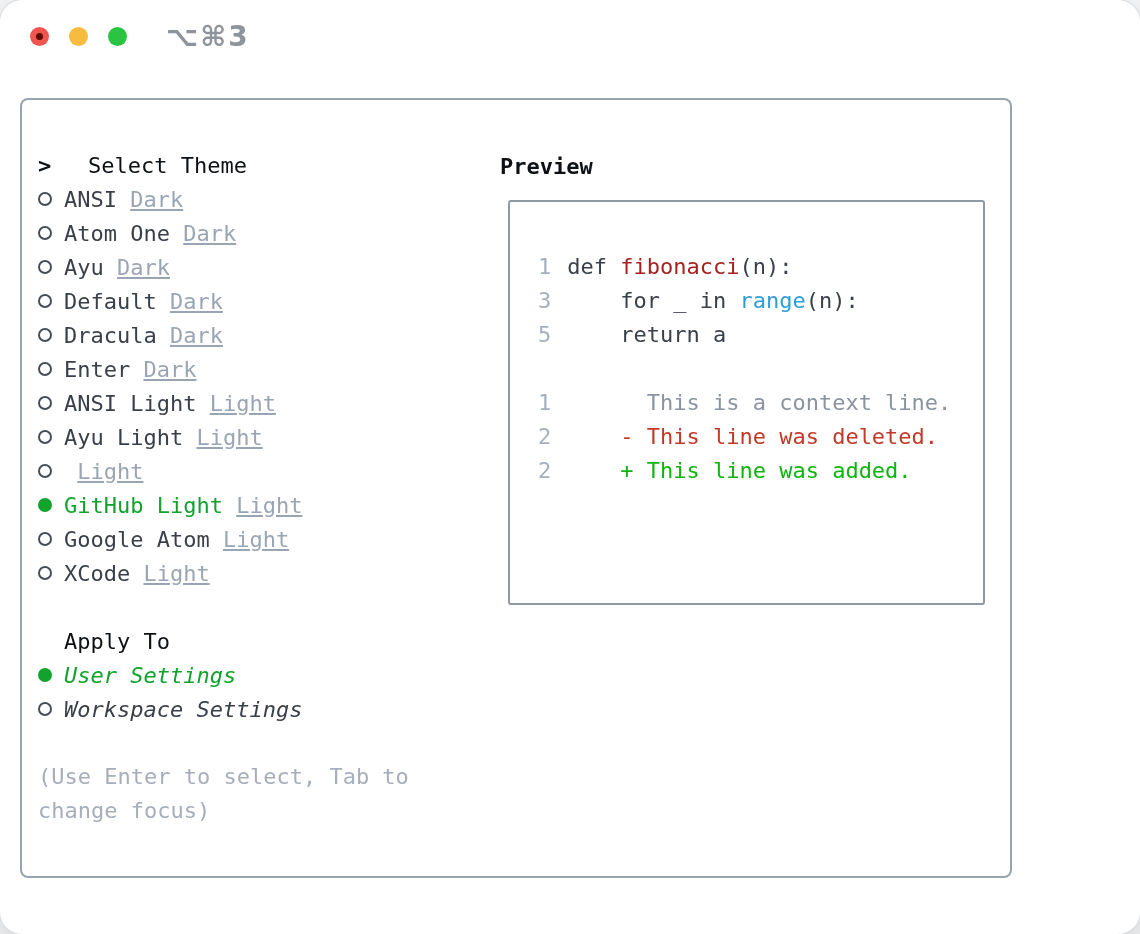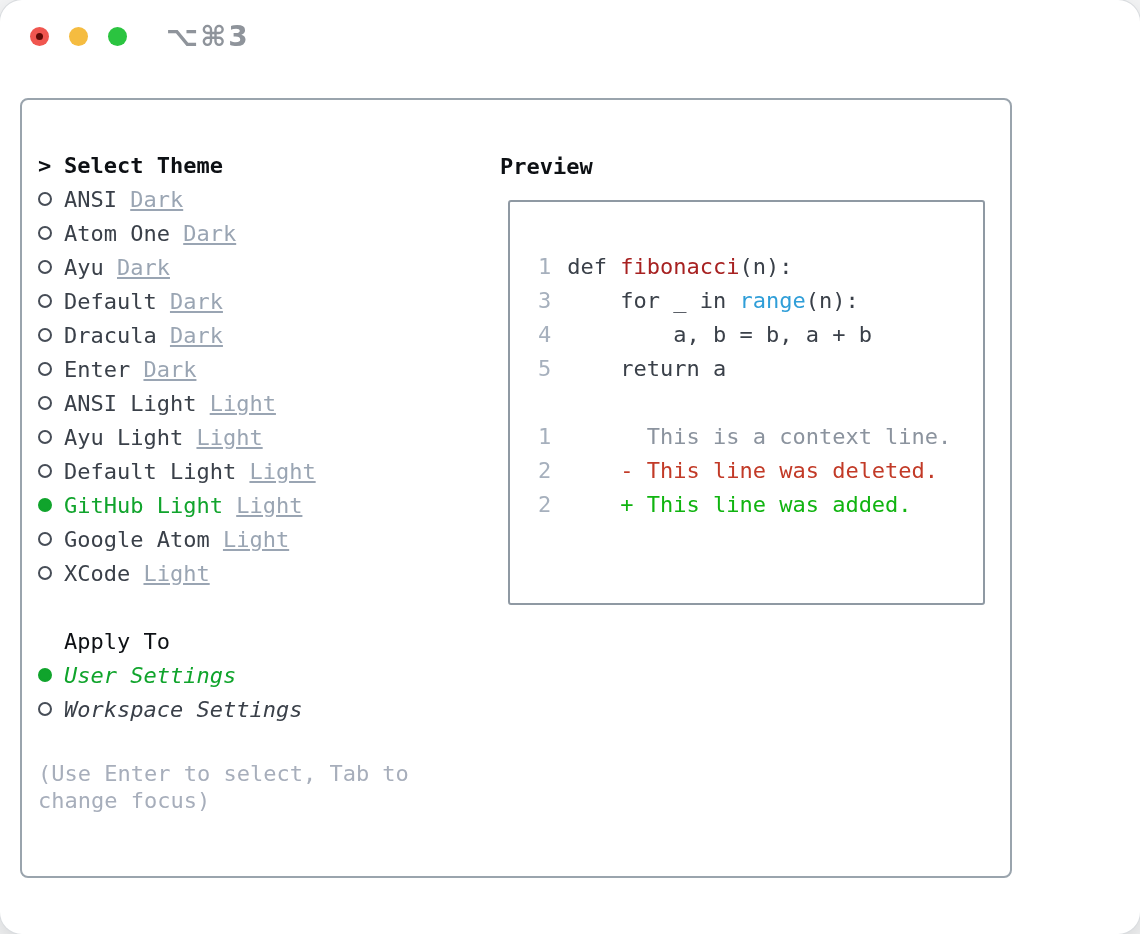--- a/index.html
+++ b/index.html
@@ -27,30 +27,30 @@
   .panel {
     position:absolute; left:20px; top:98px; width:992px; height:780px;
     border:2px solid var(--border_grey); border-radius:8px; background:#fff;
   }
   .row { height:34px; display:flex; align-items:center; font-size:22px; }
   .spacer { height:34px; }
   
   .left { position:absolute; left:16px; top:48px; width:452px; }
   .slot { width:26px; flex:0 0 26px; display:flex; align-items:center; }
   .prefix { color:var(--header_black); font-weight:bold; font-size:22px; }
-  .header-text { color:var(--header_black); font-weight:bold; }
+  .header-text { color:var(--header_black); font-weight:normal;margin-left:24px; }
   .radio { width:14px; height:14px; border:2px solid #474d57; border-radius:50%; }
   .radio.selected { background:var(--selection_green); border-color:var(--selection_green); }
   .item .name { color:var(--text_dark); }
   .item .name.green { color:var(--selection_green); }
   .item .variant { color:var(--muted); margin-left:1ch;text-decoration:underline; }
   .apply-header span.h { color:var(--header_black); }
   .option .label { color:var(--text_dark);font-style:italic; }
   .option .label.green { color:var(--selection_green); }
-  .hint { color:var(--hint_grey); font-size:22px; line-height:27px; width:452px; }
+  .hint { color:var(--hint_grey); font-size:22px; line-height:34px; width:452px; }
   
   .preview-title {
     position:absolute; left:478px; top:50px; height:34px; line-height:34px;
     font-size:22px; font-weight:bold; color:var(--header_black);
   }
   .preview-box {
     position:absolute; left:486px; top:100px; width:477px; height:405px;
     border:2px solid #8f99a3; border-radius:3px;
     padding:48px 0 12px 28px; overflow:hidden;
   }
@@ -144,21 +144,20 @@
             <span class="slot">
               <span class="radio"></span>
             </span>
             <span class="name">Ayu Light</span>
             <span class="variant">Light</span>
           </div>
           <div class="row item">
             <span class="slot">
               <span class="radio"></span>
             </span>
-            <span class="name">Default Light</span>
             <span class="variant">Light</span>
           </div>
           <div class="row item">
             <span class="slot">
               <span class="radio selected"></span>
             </span>
             <span class="name green">GitHub Light</span>
             <span class="variant">Light</span>
           </div>
           <div class="row item">
@@ -203,21 +202,20 @@
 
       <div class="hint">(Use Enter to select, Tab to change focus)</div>
     </div>
 
     <div class="preview-title">Preview</div>
 
     <div class="preview-box">
       <div id="code-lines">
           <div class="cline"><span class="lnum">1</span><span class="seg-default">def </span><span class="seg-function">fibonacci</span><span class="seg-default">(n):</span></div>
           <div class="cline"><span class="lnum">3</span><span class="seg-default">    for _ in </span><span class="seg-builtin">range</span><span class="seg-default">(n):</span></div>
-          <div class="cline"><span class="lnum">4</span><span class="seg-default">        a, b = b, a + b</span></div>
           <div class="cline"><span class="lnum">5</span><span class="seg-default">    return a</span></div>
           <div class="cline"><span class="lnum"></span></div>
           <div class="cline"><span class="lnum">1</span><span class="seg-context">      This is a context line.</span></div>
           <div class="cline"><span class="lnum">2</span><span class="seg-deleted">    - This line was deleted.</span></div>
           <div class="cline"><span class="lnum">2</span><span class="seg-added">    + This line was added.</span></div>
         </div>
     </div>
 
   </div>
 </div>

